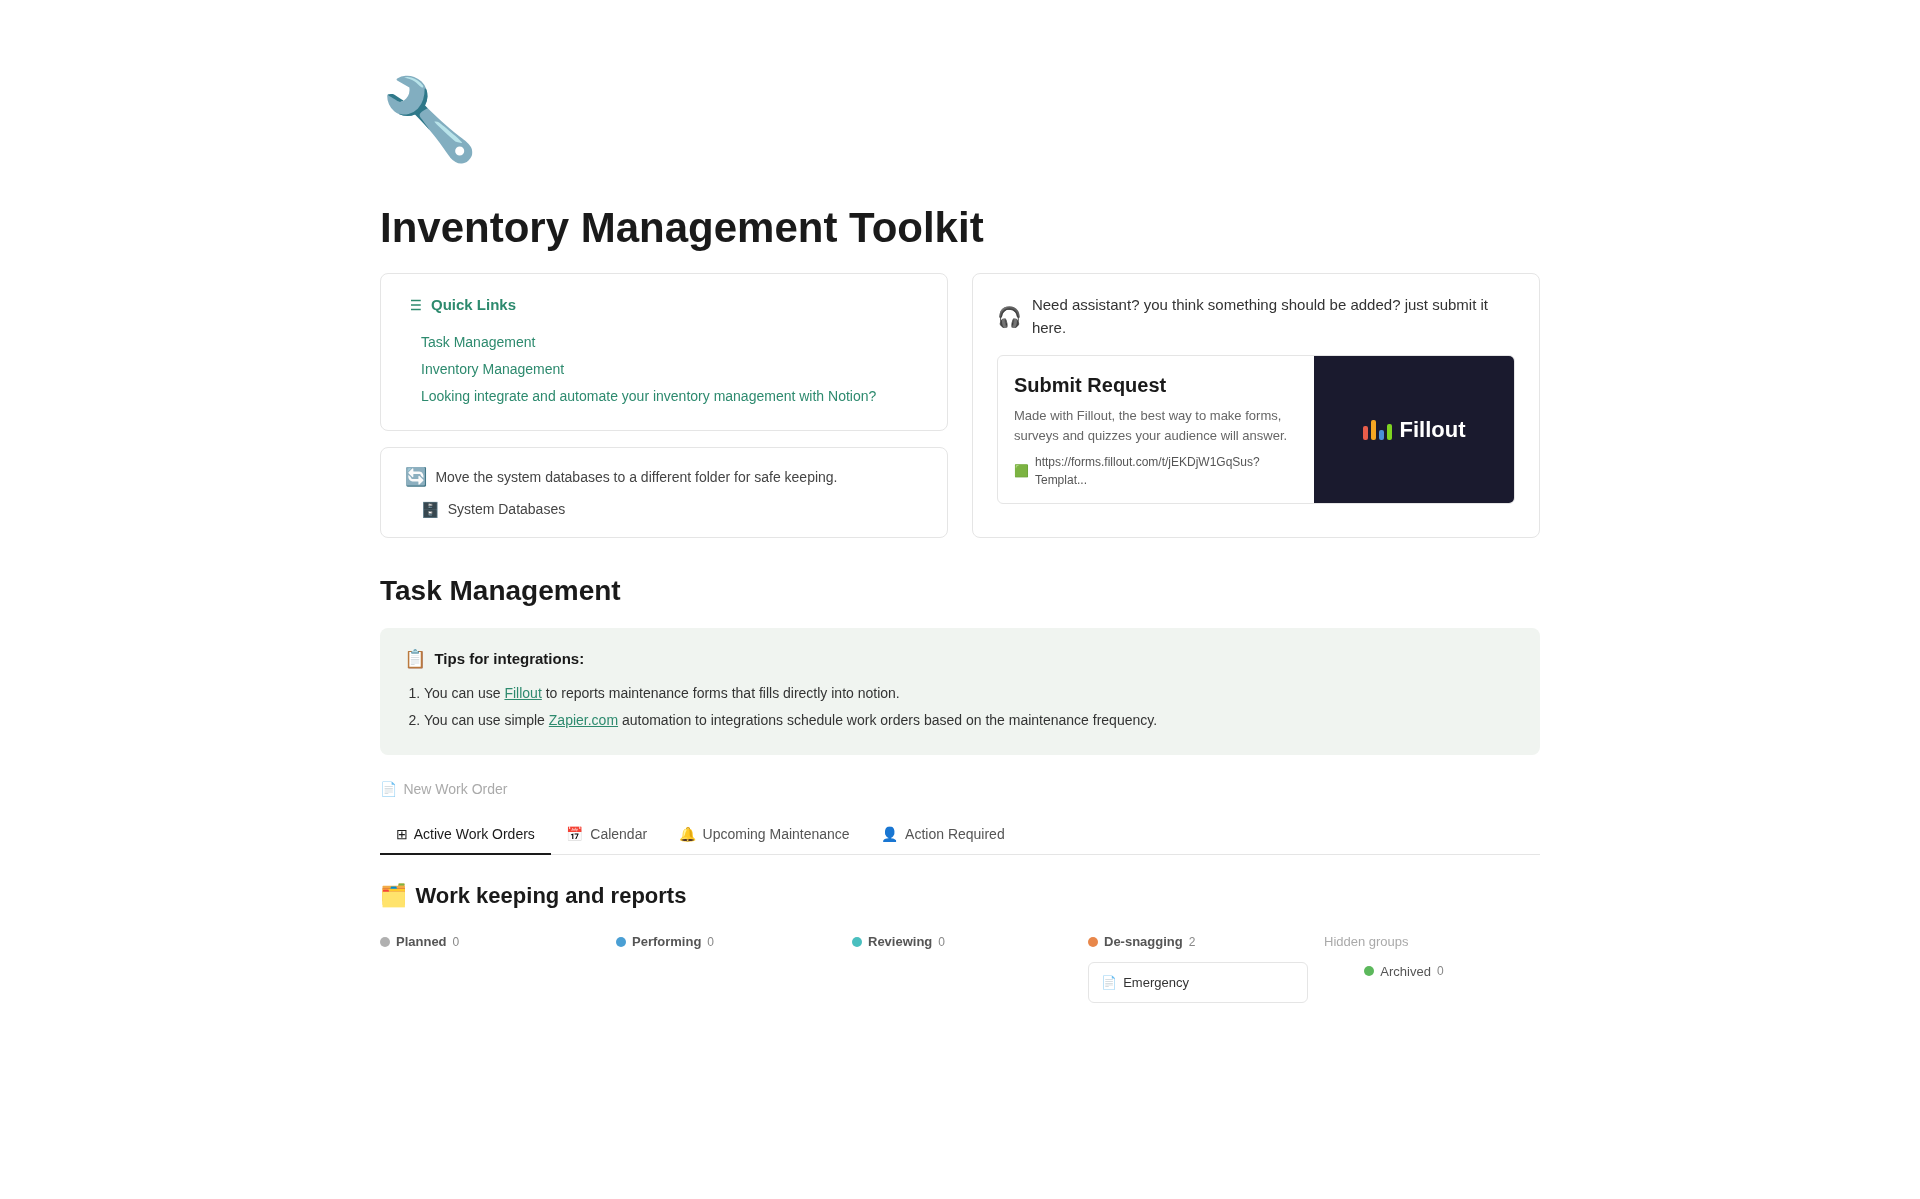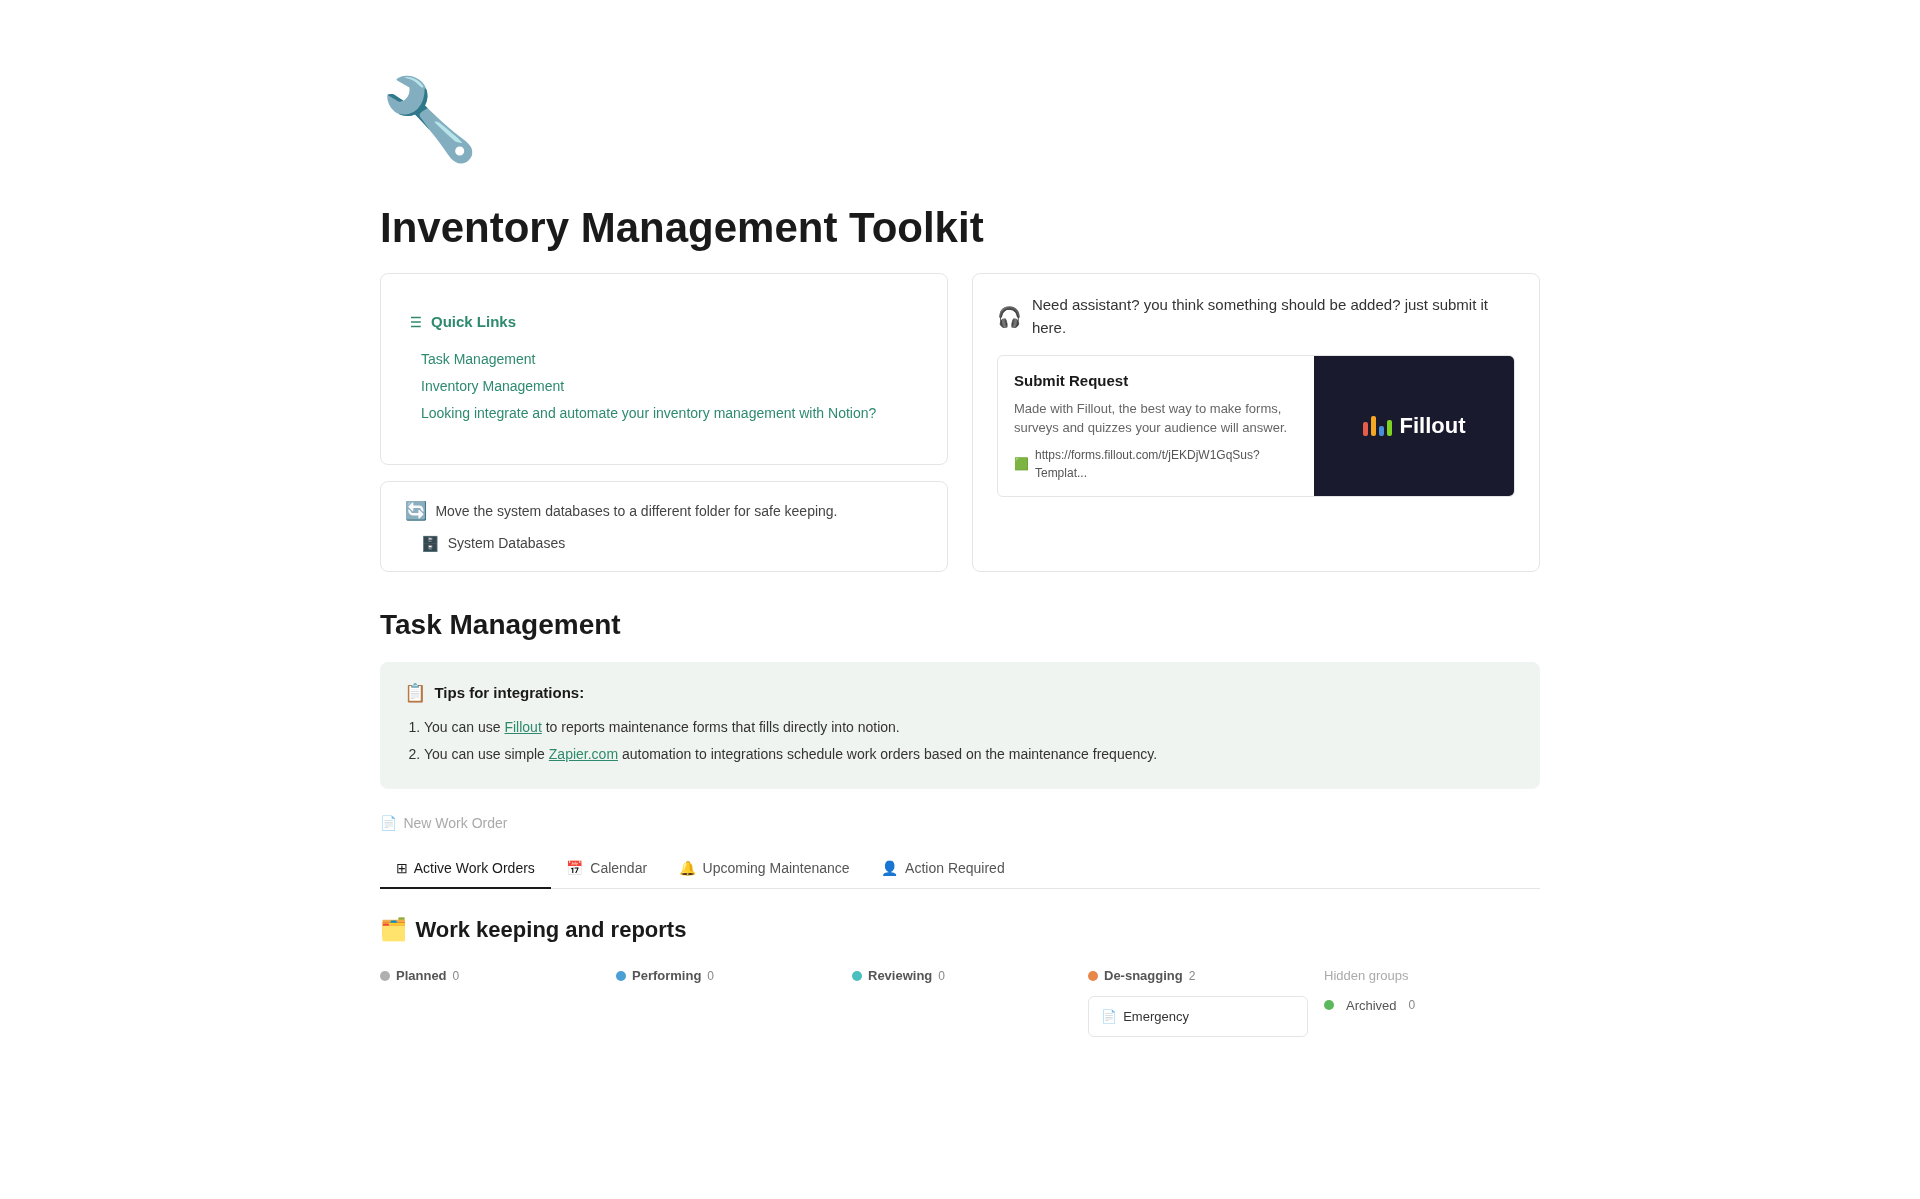--- a/index.html
+++ b/index.html
@@ -28,21 +28,21 @@
     }
     .two-col {
       display: grid;
       grid-template-columns: 1fr 1fr;
       gap: 24px;
       margin-bottom: 24px;
     }
     .card {
       border: 1px solid #e5e5e5;
       border-radius: 8px;
-      padding: 37px 24px;
+      padding: 20px 24px;
     }
     .quick-links-header {
       display: flex;
       align-items: center;
       gap: 8px;
       color: #2d8a6e;
       font-weight: 600;
       margin-bottom: 12px;
       font-size: 15px;
     }
@@ -97,21 +97,21 @@
       border-radius: 6px;
       overflow: hidden;
       display: flex;
       flex-direction: row;
     }
     .fillout-left {
       padding: 14px 16px;
       flex: 1;
     }
     .fillout-title {
-      font-size: 15px;
+      font-size: 20px;
       font-weight: 600;
       color: #1a1a1a;
       margin-bottom: 6px;
     }
     .fillout-desc {
       font-size: 13px;
       color: #666;
       margin-bottom: 8px;
     }
     .fillout-url {
@@ -273,24 +273,25 @@
     }
     .hidden-groups-label {
       font-size: 13px;
       color: #aaa;
       margin-bottom: 10px;
       font-weight: 500;
     }
     .hidden-group-item {
       display: flex;
       align-items: center;
-      gap: 12px;
+      gap: 6px;
       font-size: 13px;
       color: #555;
       margin-bottom: 20px;
+      justify-content: center;
     }
 
     .dot-gray { background-color: #b0b0b0; }
     .dot-blue { background-color: #4a9fd4; }
     .dot-teal { background-color: #4abfbf; }
     .dot-orange { background-color: #e8874a; }
     .dot-green { background-color: #5cb85c; }
   </style>
 </head>
 <body>

